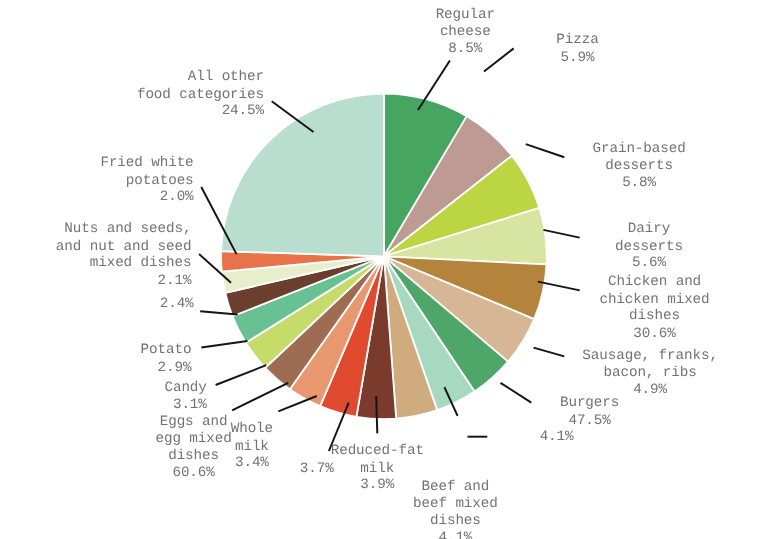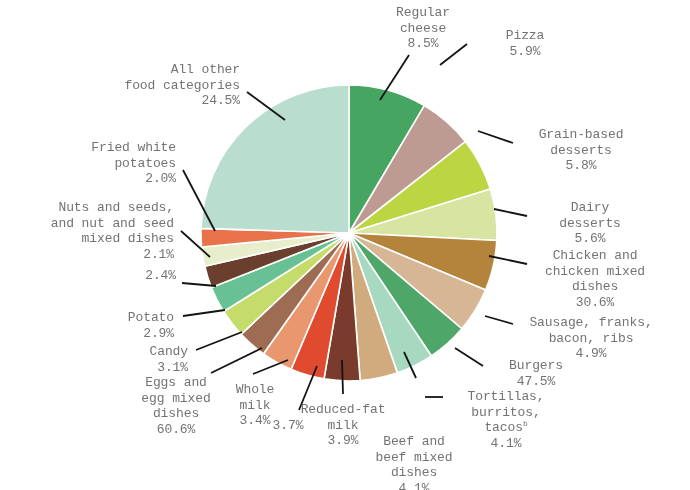--- a/index.html
+++ b/index.html
@@ -101,29 +101,28 @@
       <div class="pie-label ta-left" style="left: 516px; top: 127px; width: 130px;"><span class="lbl-name">Grain-based
 desserts</span><span class="lbl-val">5.8%</span></div>
       <div class="pie-label ta-left" style="left: 530px; top: 200px; width: 120px;"><span class="lbl-name">Dairy
 desserts</span><span class="lbl-val">5.6%</span></div>
       <div class="pie-label ta-left" style="left: 530px; top: 248px; width: 130px;"><span class="lbl-name">Chicken and
 chicken mixed
 dishes</span><span class="lbl-val">30.6%</span></div>
       <div class="pie-label ta-left" style="left: 516px; top: 315px; width: 150px;"><span class="lbl-name">Sausage, franks,
 bacon, ribs</span><span class="lbl-val">4.9%</span></div>
       <div class="pie-label ta-left" style="left: 486px; top: 358px; width: 100px;"><span class="lbl-name">Burgers</span><span class="lbl-val">47.5%</span></div>
-      <div class="pie-label ta-left" style="left: 446px; top: 389px; width: 120px;"><span class="lbl-name">Tortillas,
-burritos, tacos<sup class="fn">b</sup></span><span class="lbl-val">4.1%</span></div>
+      <div class="pie-label ta-left" style="left: 446px; top: 389px; width: 120px;"><span class="lbl-val">4.1%</span></div>
       <div class="pie-label ta-center" style="left: 366px; top: 398px; width: 96px; margin-top: 36px;"><span class="lbl-name">Beef and
 beef mixed
 dishes</span><span class="lbl-val">4.1%</span></div>
       <div class="pie-label ta-center" style="left: 300px; top: 402px; width: 86px;"><span class="lbl-name">Reduced-fat
 milk</span><span class="lbl-val">3.9%</span></div>
       <div class="pie-label ta-center" style="left: 236px; top: 418px; width: 104px;"><span class="lbl-val">3.7%</span></div>
-      <div class="pie-label ta-center" style="left: 221px; top: 382px; width: 68px;"><span class="lbl-name">Whole
+      <div class="pie-label ta-center" style="left: 195px; top: 382px; width: 68px;"><span class="lbl-name">Whole
 milk</span><span class="lbl-val">3.4%</span></div>
       <div class="pie-label ta-center" style="left: 130px; top: 375px; width: 92px;"><span class="lbl-name">Eggs and
 egg mixed
 dishes</span><span class="lbl-val">60.6%</span></div>
       <div class="pie-label ta-right" style="left: 118px; top: 344px; width: 70px;"><span class="lbl-name">Candy</span><span class="lbl-val">3.1%</span></div>
       <div class="pie-label ta-right" style="left: 104px; top: 310px; width: 70px;"><span class="lbl-name">Potato</span><span class="lbl-val">2.9%</span></div>
       <div class="pie-label ta-right" style="left: 56px; top: 268px; width: 120px;"><span class="lbl-val">2.4%</span></div>
       <div class="pie-label ta-right" style="left: 26px; top: 200px; width: 148px;"><span class="lbl-name">Nuts and seeds,
 and nut and seed
 mixed dishes</span><span class="lbl-val">2.1%</span></div>

